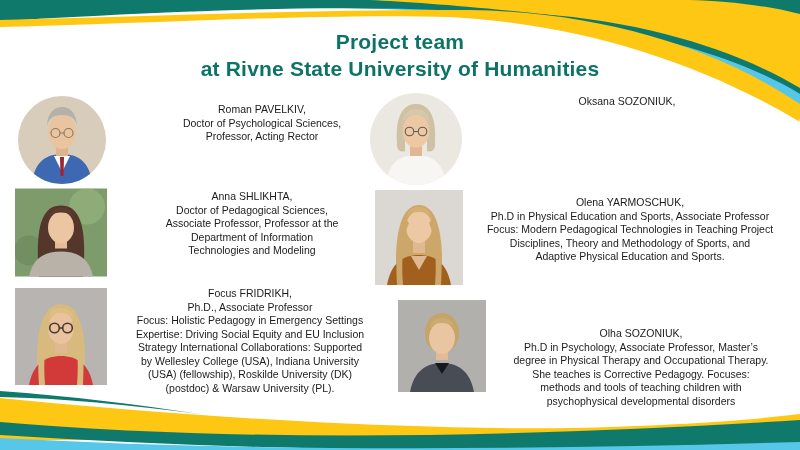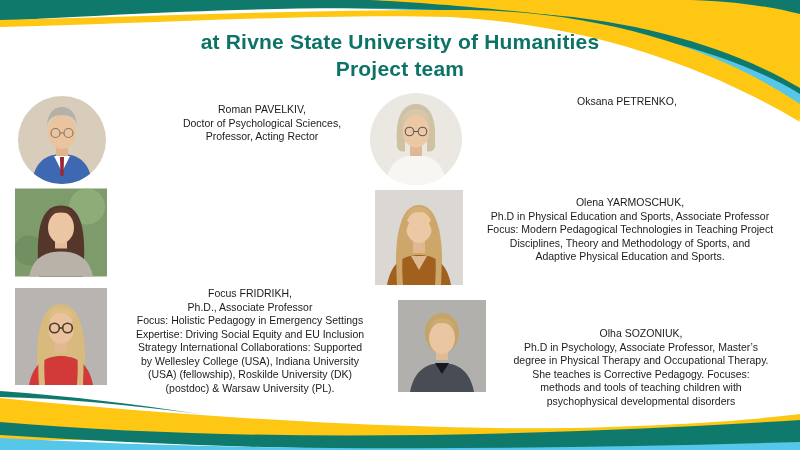--- a/index.html
+++ b/index.html
@@ -50,22 +50,22 @@
     <path fill="#56c7e8" d="M180,0 H800 V62 C640,18 440,6 180,6 Z"></path>
     <path fill="#0f7a6c" d="M0,0 H470 C600,12 710,42 800,84 L800,96 C700,50 590,18 460,11 C300,3 110,15 0,21 Z"></path>
     <path fill="#fdc713" d="M370,0 H800 V120 C730,60 650,26 550,15 C470,6 410,2 370,0 Z"></path>
     <path fill="#0f7a6c" d="M690,0 H800 V14 C760,4 722,1 690,0 Z"></path>
     <path fill="#0f7a6c" d="M540,14 C650,22 740,52 800,88 L800,100 C735,58 645,28 535,20 Z"></path>
     <path fill="#56c7e8" d="M560,24 C670,34 750,64 800,94 L800,104 C745,68 660,38 552,29 Z"></path>
     <path fill="#fdc713" d="M0,20 C160,16 330,9 470,10 C600,12 715,48 790,98 L800,122 C700,62 580,24 450,17 C320,13 140,24 0,27 Z"></path>
   </svg>
 
   <div class="title">
+    <div>Project team</div>
     <div>at Rivne State University of Humanities</div>
-    <div>Project team</div>
   </div>
 
   <div class="photo circle p1">
     <svg viewBox="0 0 88 88">
       <rect width="88" height="88" fill="#d8cdbb"></rect>
       <path d="M14,88 C16,66 28,58 44,58 C60,58 72,66 74,88 Z" fill="#3f68b2"></path>
       <path d="M36,60 L44,76 L52,60 Z" fill="#ffffff"></path>
       <path d="M42,61 L46,61 L45.5,80 L42.5,80 Z" fill="#9c2433"></path>
       <rect x="38" y="46" width="12" height="14" fill="#dfb48c"></rect>
       <ellipse cx="44" cy="36" rx="14" ry="17" fill="#eac49e"></ellipse>
@@ -92,34 +92,41 @@
       <ellipse cx="46" cy="38" rx="13.5" ry="16.5" fill="#ecc8a4"></ellipse>
       <path d="M32,34 C32,21 38,16 46,16 C54,16 60,21 60,34 C60,26 54,22 46,22 C38,22 32,26 32,34 Z" fill="#d6c8aa"></path>
       <g stroke="#5a5a5a" stroke-width="1.1" fill="none">
         <circle cx="39.5" cy="38.5" r="4.3"></circle>
           <circle cx="52.5" cy="38.5" r="4.3"></circle>
           <line x1="43.8" y1="38.5" x2="48.2" y2="38.5"></line>
       </g>
     </svg>
   </div>
   <div class="member-text t2">
-    <div>Oksana PETRENKO,</div>
+    <div>Oksana SOZONIUK,</div>
   </div>
 
   <div class="photo p3">
     <svg viewBox="0 0 92 88">
       <rect width="92" height="88" fill="#7e9b6b"></rect>
       <circle cx="72" cy="18" r="18" fill="#96b37e" opacity="0.7"></circle>
       <circle cx="14" cy="62" r="15" fill="#6c8a5c" opacity="0.7"></circle>
       <path d="M24,88 C20,40 26,17 46,17 C66,17 72,40 68,88 Z" fill="#55362b"></path>
       <path d="M14,88 C18,69 30,63 46,63 C62,63 74,69 78,88 Z" fill="#b8b2a9"></path>
       <rect x="40" y="46" width="12" height="14" fill="#e4bd97"></rect>
       <ellipse cx="46" cy="39" rx="13" ry="16" fill="#ecc6a2"></ellipse>
       <path d="M33,35 C33,23 38,19 46,19 C54,19 59,23 59,35 C59,27 54,24 46,24 C38,24 33,27 33,35 Z" fill="#5d3c2f"></path>
     </svg>
+  </div>
+  <div class="member-text t3">
+    <div>Anna SHLIKHTA,</div>
+    <div class="bio">Doctor of Pedagogical Sciences,
+Associate Professor, Professor at the
+Department of Information
+Technologies and Modeling</div>
   </div>
 
   <div class="photo p4">
     <svg viewBox="0 0 88 95">
       <rect width="88" height="95" fill="#dbd7d2"></rect>
       <path d="M22,95 C18,45 26,15 44,15 C62,15 70,45 66,95 Z" fill="#cda76a"></path>
       <rect x="38" y="48" width="12" height="15" fill="#e0b891"></rect>
       <path d="M12,95 C16,73 28,65 44,65 C60,65 72,73 76,95 Z" fill="#a2601e"></path>
       <path d="M36,66 L44,80 L52,66 Z" fill="#e0b891"></path>
       <ellipse cx="44" cy="37" rx="13" ry="16" fill="#edc8a4"></ellipse>

